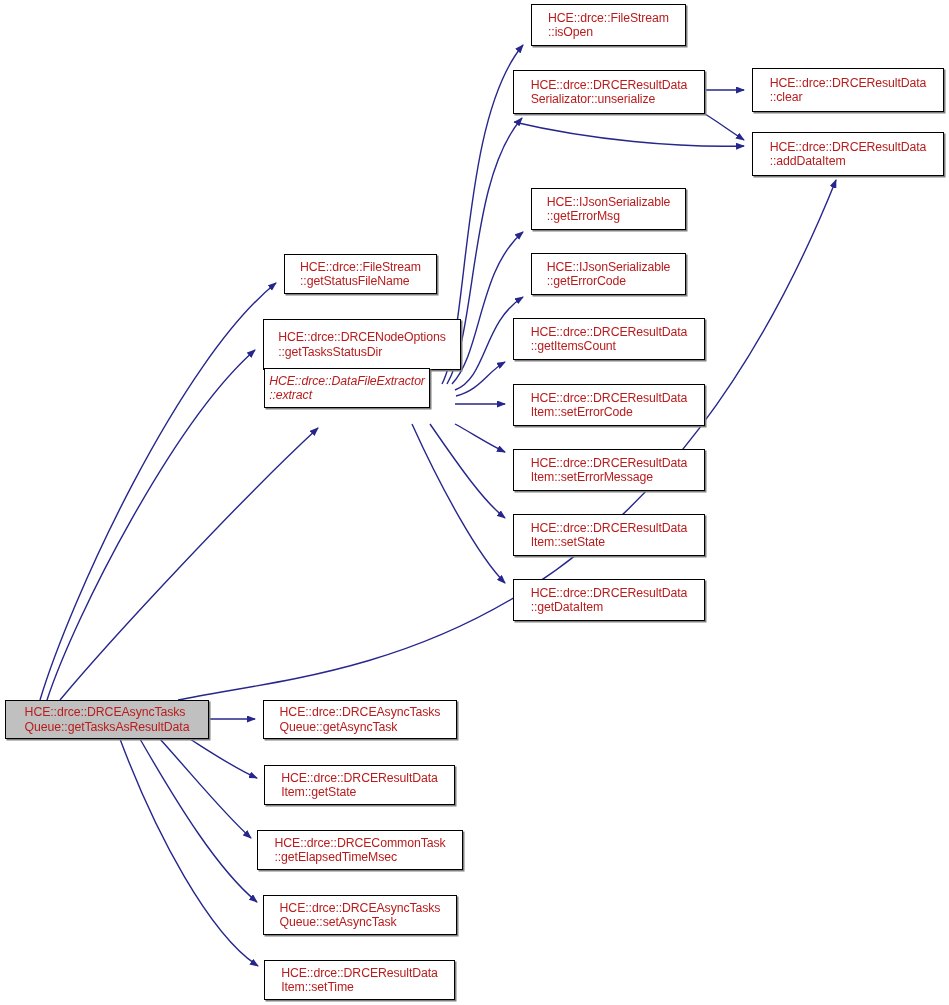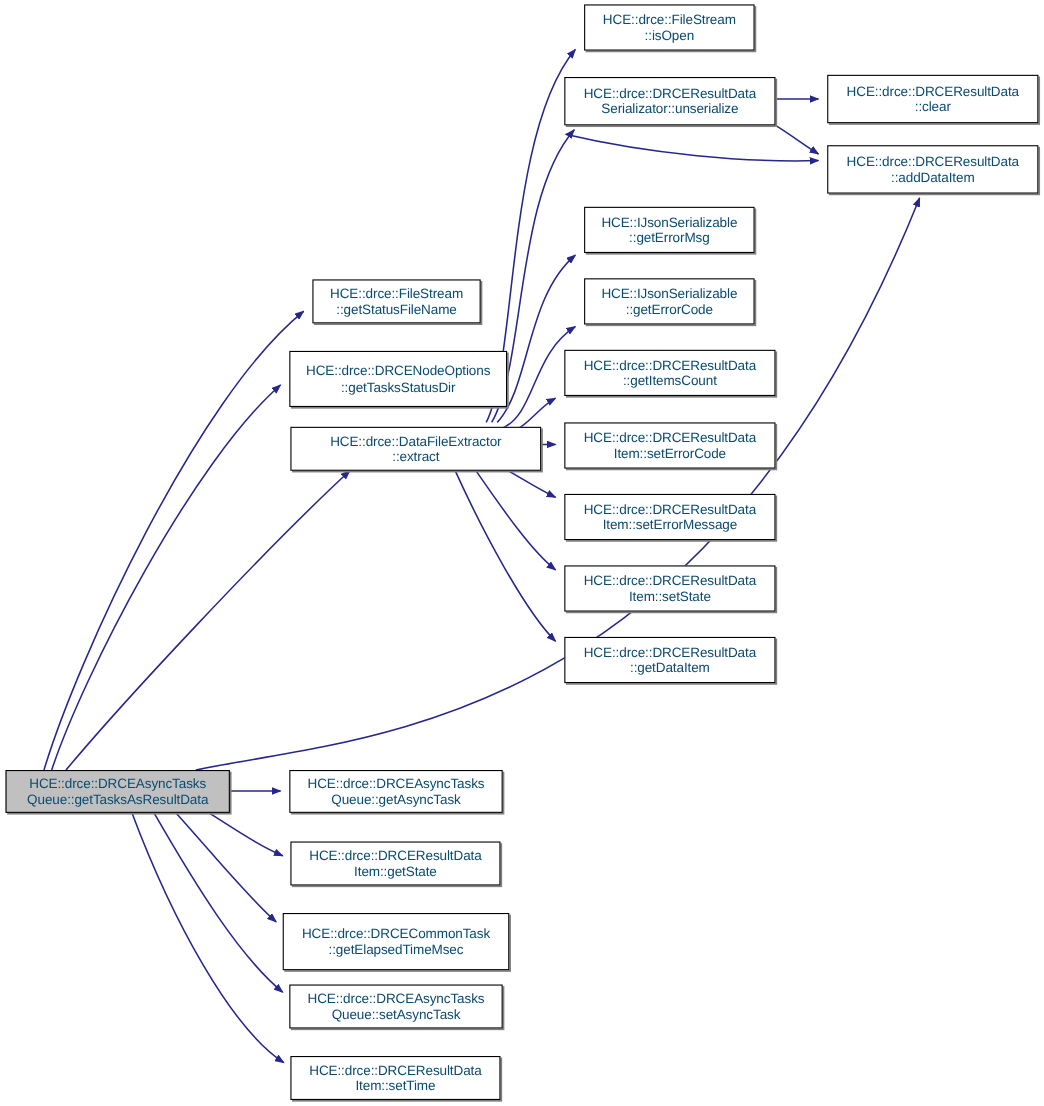--- a/index.html
+++ b/index.html
@@ -26,24 +26,24 @@
   }
   .node {
     position: absolute;
     box-sizing: border-box;
     border: 1px solid #000000;
     background: #ffffff;
     box-shadow: 1.5px 1.5px 0 0 #808080;
     display: flex;
     align-items: center;
     justify-content: center;
-    text-align: center;
+    text-align: left;
     line-height: 1.18;
     font-size: 12.3px;
-    color: #0c4a6e;
+    color: #b91c1c;
     letter-spacing: -0.1px;
     white-space: pre-line;
     z-index: 5;
   }
   .node.highlight {
     background: #c0c0c0;
   }
 </style>
 </head>
 <body>
@@ -101,27 +101,27 @@
       <div class="node" style="left: 513px; top: 449px; width: 192px; height: 42px;">HCE::drce::DRCEResultData
 Item::setErrorMessage</div>
       <div class="node" style="left: 513px; top: 514px; width: 192px; height: 42px;">HCE::drce::DRCEResultData
 Item::setState</div>
       <div class="node" style="left: 513px; top: 579px; width: 192px; height: 42px;">HCE::drce::DRCEResultData
 ::getDataItem</div>
       <div class="node" style="left: 284px; top: 254px; width: 153px; height: 40px;">HCE::drce::FileStream
 ::getStatusFileName</div>
       <div class="node" style="left: 263px; top: 319px; width: 198px; height: 51px;">HCE::drce::DRCENodeOptions
 ::getTasksStatusDir</div>
-      <div class="node" style="left: 264px; top: 388px; width: 228px; height: 40px;">HCE::drce::DataFileExtractor
+      <div class="node" style="left: 264px; top: 368px; width: 166px; height: 40px; font-style: italic;">HCE::drce::DataFileExtractor
 ::extract</div>
       <div class="node" style="left: 263px; top: 700px; width: 194px; height: 39px;">HCE::drce::DRCEAsyncTasks
 Queue::getAsyncTask</div>
       <div class="node" style="left: 264px; top: 765px; width: 191px; height: 40px;">HCE::drce::DRCEResultData
 Item::getState</div>
-      <div class="node" style="left: 257px; top: 830px; width: 206px; height: 52px;">HCE::drce::DRCECommonTask
+      <div class="node" style="left: 257px; top: 830px; width: 206px; height: 40px;">HCE::drce::DRCECommonTask
 ::getElapsedTimeMsec</div>
       <div class="node" style="left: 263px; top: 895px; width: 194px; height: 40px;">HCE::drce::DRCEAsyncTasks
 Queue::setAsyncTask</div>
       <div class="node" style="left: 264px; top: 960px; width: 191px; height: 40px;">HCE::drce::DRCEResultData
 Item::setTime</div>
     </div>
 
 </div>
 
 </body></html>

